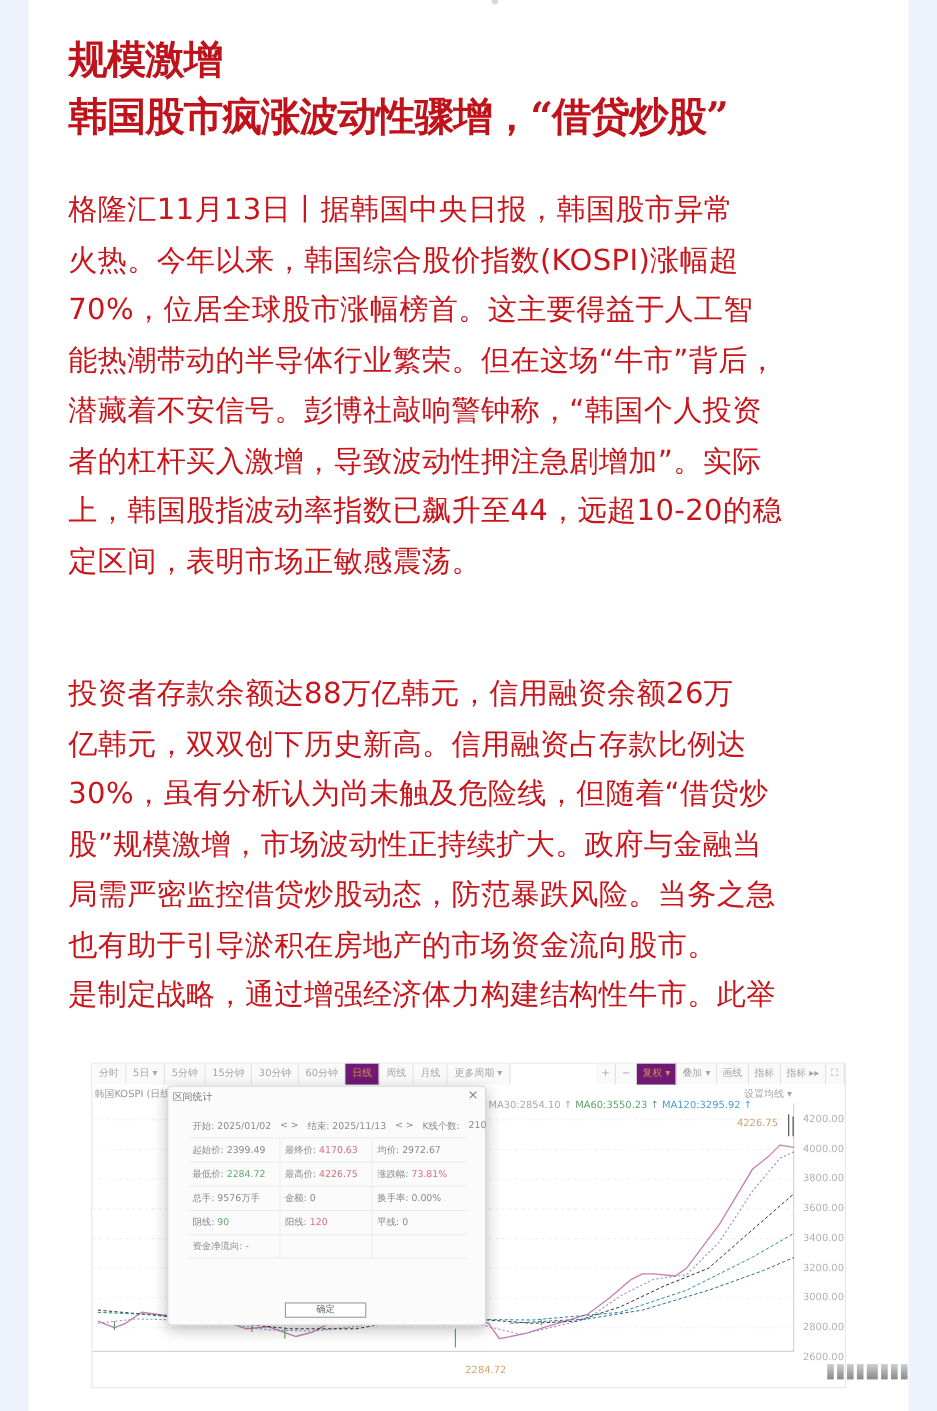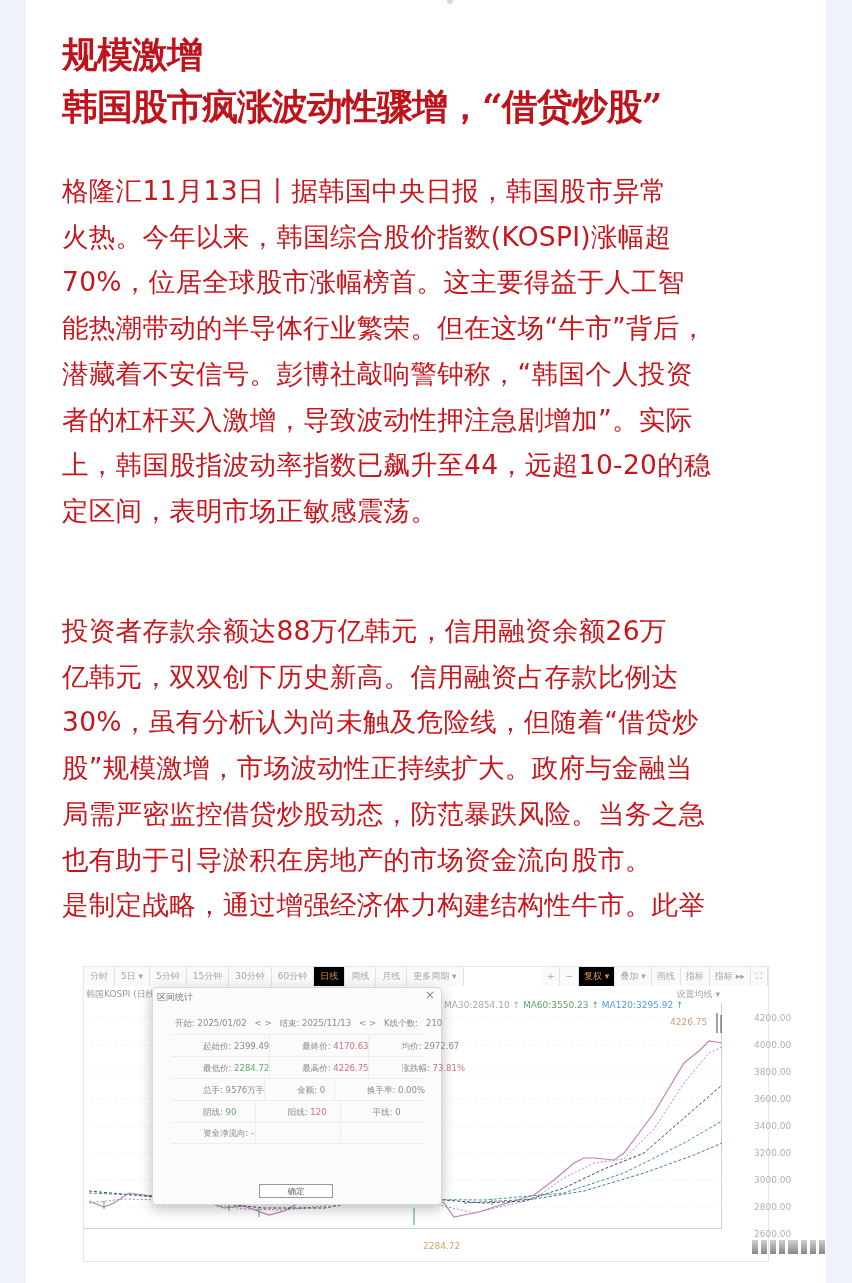--- a/index.html
+++ b/index.html
@@ -33,49 +33,49 @@
   .p2 { top: 608px; }
 
   
   .shot {
     position: absolute; left: 83px; top: 966px; width: 686px; height: 296px;
     background: #ffffff; border: 1px solid #e6e6e6;
     font-family: "DejaVu Sans", sans-serif; color: #999;
   }
   .toolbar { position: absolute; left: 0; top: 0; height: 19px; display: flex; font-size: 9px; }
   .tb-btn { height: 19px; padding: 0 6px; line-height: 19px; border-right: 1px solid #e2e2e2; color: #a6a6a6; background:#fafafa;}
-  .tb-btn.active { color: #d7904a; background: #000000; }
+  .tb-btn.active { color: #d7904a; background: #701a75; }
   .toolbar-right { position: absolute; right: 0; top: 0; height: 19px; display: flex; font-size: 9px; }
   .toolbar-right .tb-btn { padding: 0 5px; }
   .chart-title { position: absolute; left: 2px; top: 21px; font-size: 9px; color: #999; }
   .ma-line { position: absolute; left: 360px; top: 21px; font-size: 9px; white-space: nowrap; margin-top: 12px; }
   .ma-a { color: #a7a7a7; }
   .ma-b { color: #5aa36a; }
   .ma-c { color: #4b9ecf; }
   .settings { position: absolute; right: 48px; top: 21px; font-size: 9px; color: #a6a6a6; }
   .plot-area { position: absolute; left: 0; top: 36px; width: 638px; height: 226px; border-right: 1px solid #cfcfcf; border-bottom: 1px solid #cfcfcf;}
-  .y-axis { position: absolute; left: 643px; top: 36px; width: 40px; height: 226px; margin-left: 24px; }
+  .y-axis { position: absolute; left: 643px; top: 36px; width: 40px; height: 226px; }
   .y-tick { position: absolute; left: 3px; font-size: 9px; color: #b0b0b0; }
   .hi-label { position: absolute; left: 586px; top: 50px; font-size: 9px; color: #d7a06a; }
   .lo-label { position: absolute; left: 339px; top: 274px; font-size: 9px; color: #d7a06a; }
   svg.plot { position: absolute; left: 0; top: 36px; }
 
   
   .dialog {
     position: absolute; left: 68px; top: 20px; width: 290px; height: 218px;
     background: #fbfbfb; border: 1px solid #d7d7d7; border-radius: 4px;
     box-shadow: 0 4px 14px rgba(0,0,0,0.25);
     font-size: 8.5px; color: #8a8a8a;
   }
   .dlg-title { position: absolute; left: 4px; top: 3px; font-size: 9px; color: #777; }
   .dlg-close { position: absolute; right: 6px; top: 0; font-size: 12px; color: #888; }
   .range-row { position: absolute; left: 22px; top: 30px; width: 250px; display: flex; gap: 8px; white-space: nowrap; text-align: right; }
   .stats { position: absolute; left: 18px; top: 46px; width: 254px; }
   .srow { display: flex; border-top: 1px solid #ededed; height: 22px; align-items: center; }
-  .scell { width: 84px; padding-left: 4px; border-right: 1px solid #ededed; height: 22px; line-height: 22px; white-space: nowrap; margin-left: 28px; }
+  .scell { width: 84px; padding-left: 4px; border-right: 1px solid #ededed; height: 22px; line-height: 22px; white-space: nowrap; }
   .scell:last-child { border-right: none; }
   .red { color: #d6707a; }
   .green { color: #5fae6e; }
   .dlg-ok {
     position: absolute; left: 106px; top: 196px; width: 74px; height: 14px;
     border: 1px solid #9a9a9a; background: #fff; font-size: 8.5px; text-align: center; line-height: 12px; color: #666;
   }
   .watermark { position: absolute; left: 752px; top: 1240px; width: 80px; height: 14px; display: flex; gap: 3px; }
   .watermark span { display: block; width: 6px; height: 14px; background: linear-gradient(#bbb, #555); opacity: 0.7; }
 </style>

